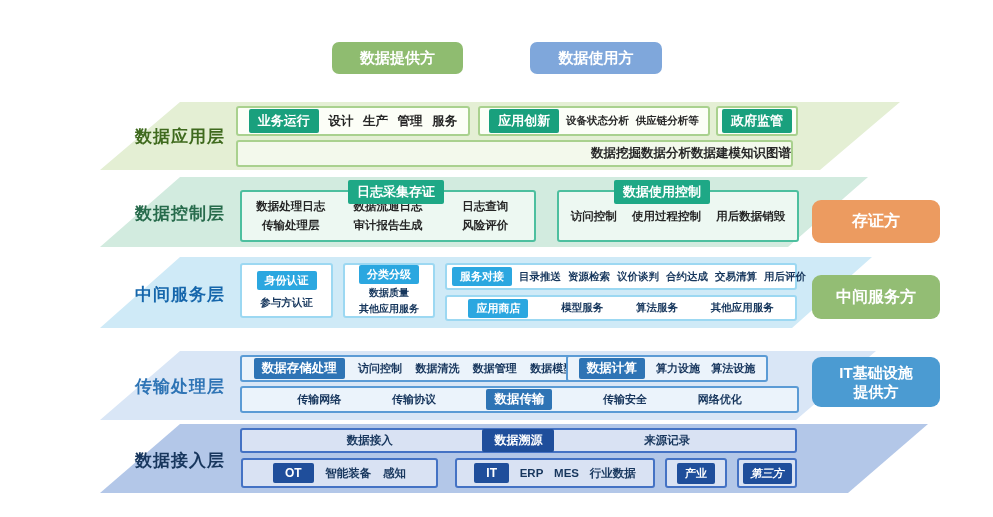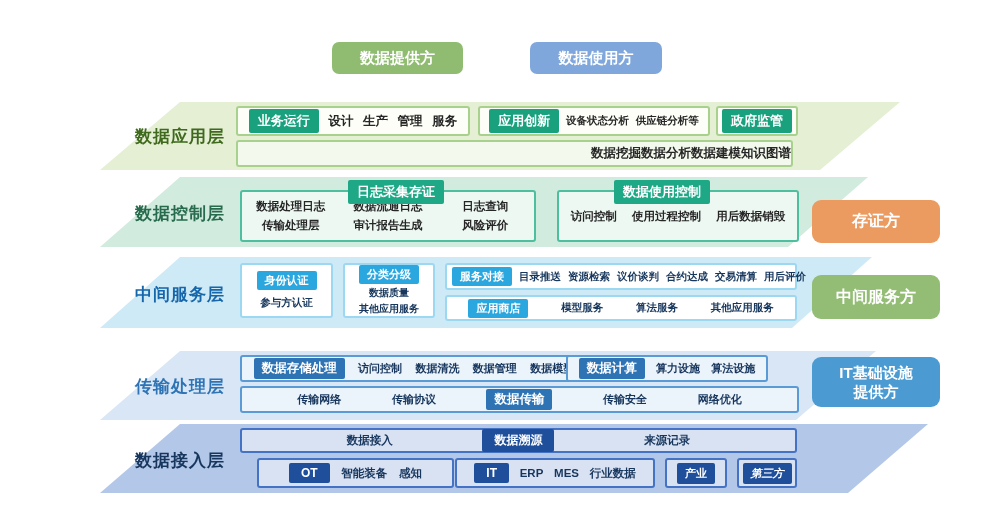--- a/index.html
+++ b/index.html
@@ -178,21 +178,21 @@
     <span class="badge badge-b">数据传输</span>
     <span class="item-b">传输安全</span>
     <span class="item-b">网络优化</span>
   </div>
 
   <div class="box box-n spread" style="left:240px;top:428px;width:557px;height:25px;padding:0 60px;">
     <span class="item-n">数据接入</span>
     <span class="badge badge-n">数据溯源</span>
     <span class="item-n">来源记录</span>
   </div>
-  <div class="box box-n spread" style="left:257px;top:458px;width:197px;height:30px;padding:0 24px;">
+  <div class="box box-n spread" style="left:241px;top:458px;width:197px;height:30px;padding:0 24px;">
     <span class="badge badge-n">OT</span>
     <span class="item-n">智能装备</span>
     <span class="item-n">感知</span>
   </div>
   <div class="box box-n spread" style="left:455px;top:458px;width:200px;height:30px;padding:0 12px;">
     <span class="badge badge-n">IT</span>
     <span class="item-n">ERP</span>
     <span class="item-n">MES</span>
     <span class="item-n">行业数据</span>
   </div>

